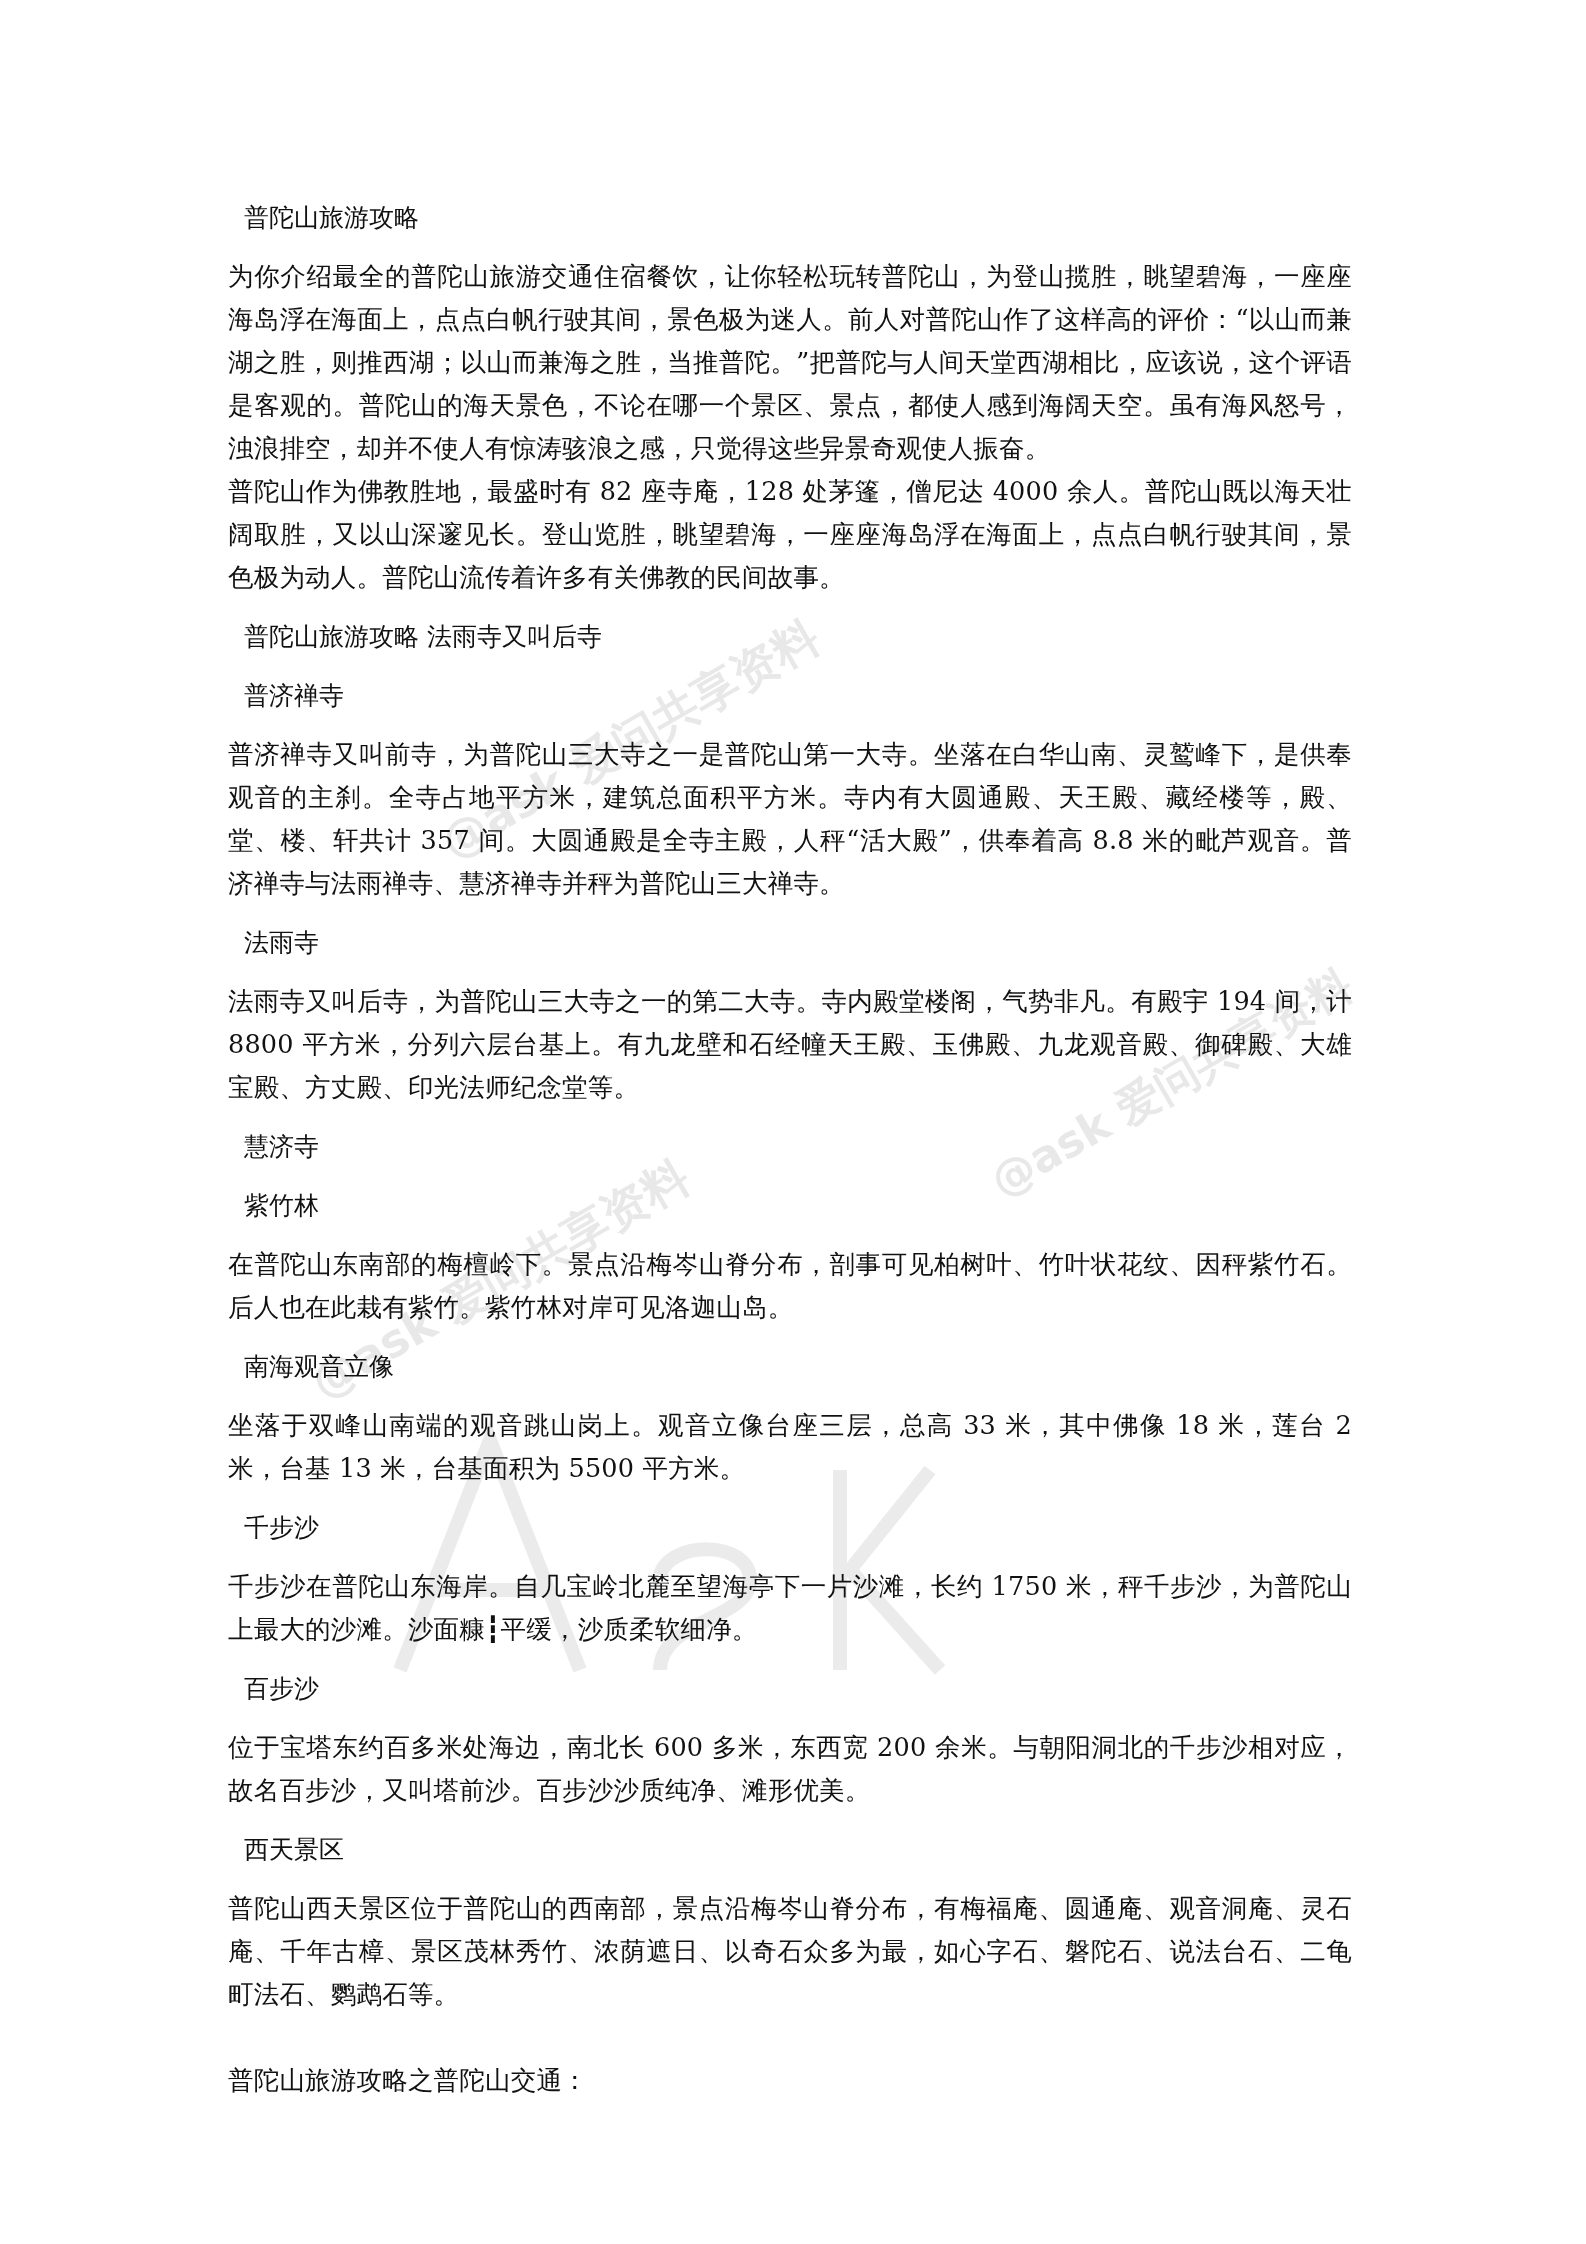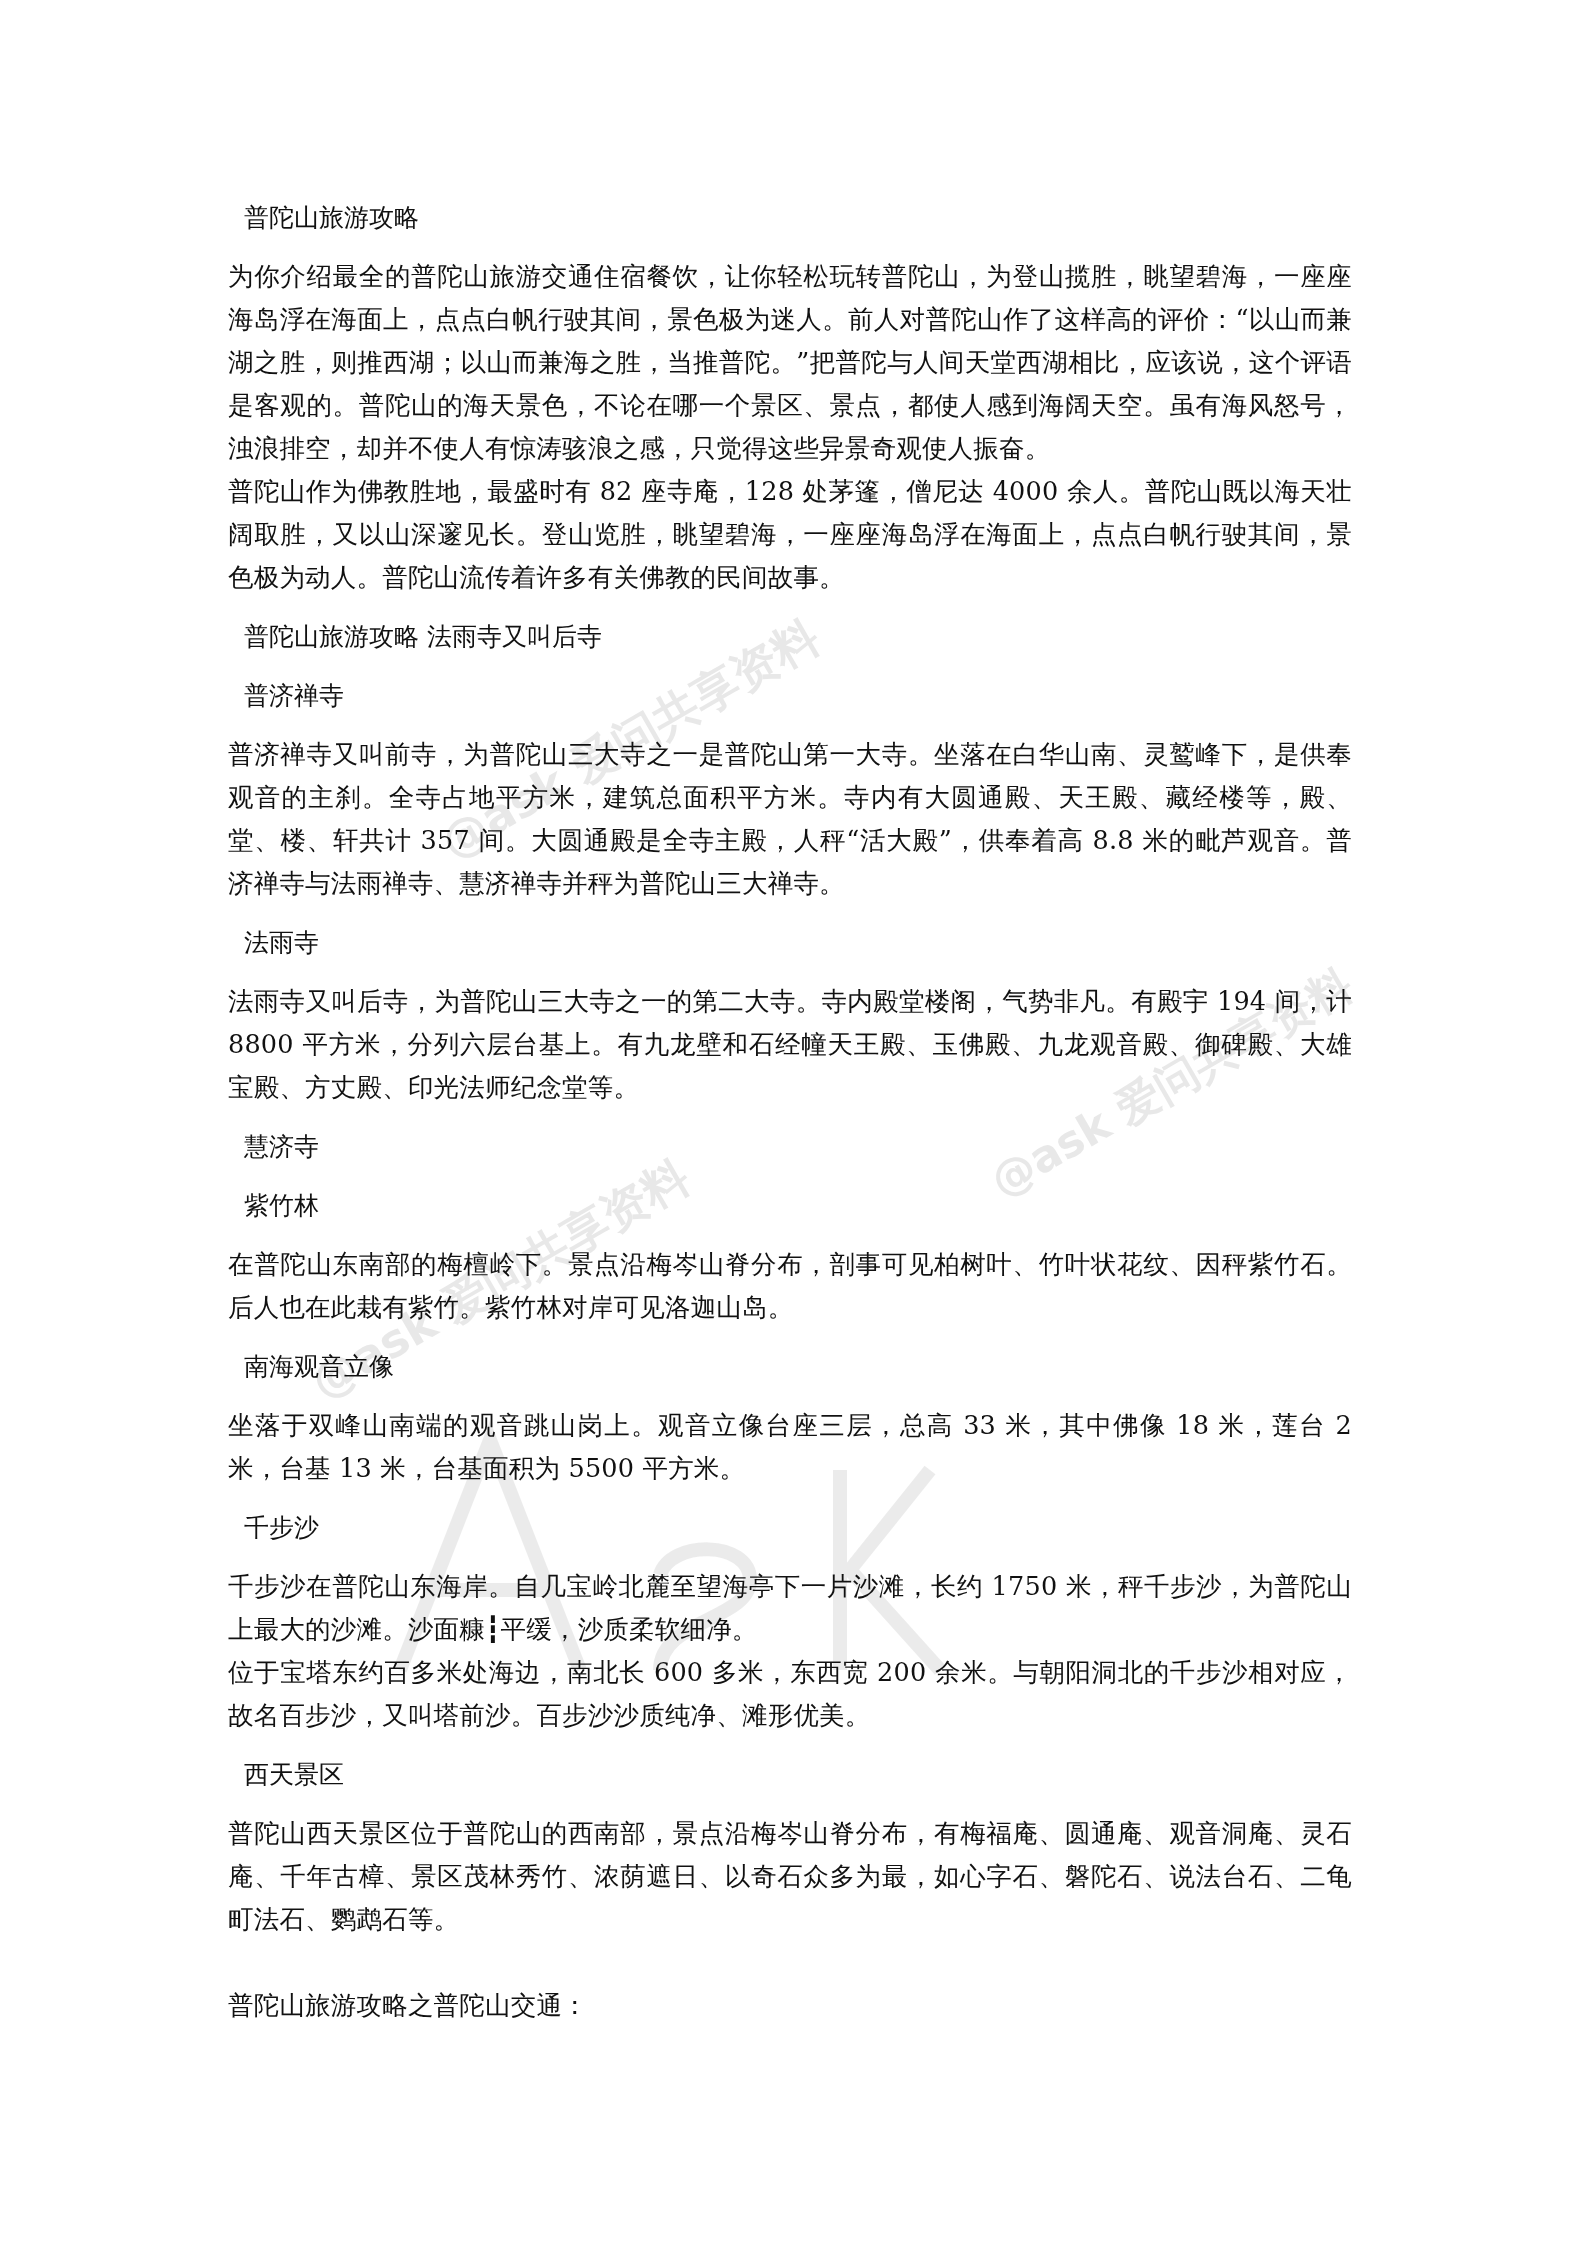--- a/index.html
+++ b/index.html
@@ -118,20 +118,21 @@
       <div class="para">普济禅寺又叫前寺，为普陀山三大寺之一是普陀山第一大寺。坐落在白华山南、灵鹫峰下，是供奉观音的主刹。全寺占地平方米，建筑总面积平方米。寺内有大圆通殿、天王殿、藏经楼等，殿、堂、楼、轩共计 357 间。大圆通殿是全寺主殿，人秤“活大殿”，供奉着高 8.8 米的毗芦观音。普济禅寺与法雨禅寺、慧济禅寺并秤为普陀山三大禅寺。</div>
       <div class="heading">法雨寺</div>
       <div class="para">法雨寺又叫后寺，为普陀山三大寺之一的第二大寺。寺内殿堂楼阁，气势非凡。有殿宇 194 间，计 8800 平方米，分列六层台基上。有九龙壁和石经幢天王殿、玉佛殿、九龙观音殿、御碑殿、大雄宝殿、方丈殿、印光法师纪念堂等。</div>
       <div class="heading">慧济寺</div>
       <div class="heading">紫竹林</div>
       <div class="para">在普陀山东南部的梅檀岭下。景点沿梅岑山脊分布，剖事可见柏树叶、竹叶状花纹、因秤紫竹石。后人也在此栽有紫竹。紫竹林对岸可见洛迦山岛。</div>
       <div class="heading">南海观音立像</div>
       <div class="para">坐落于双峰山南端的观音跳山岗上。观音立像台座三层，总高 33 米，其中佛像 18 米，莲台 2 米，台基 13 米，台基面积为 5500 平方米。</div>
       <div class="heading">千步沙</div>
       <div class="para">千步沙在普陀山东海岸。自几宝岭北麓至望海亭下一片沙滩，长约 1750 米，秤千步沙，为普陀山上最大的沙滩。沙面糠┇平缓，沙质柔软细净。</div>
+      <div class="heading">百步沙</div>
       <div class="para">位于宝塔东约百多米处海边，南北长 600 多米，东西宽 200 余米。与朝阳洞北的千步沙相对应，故名百步沙，又叫塔前沙。百步沙沙质纯净、滩形优美。</div>
       <div class="heading">西天景区</div>
       <div class="para">普陀山西天景区位于普陀山的西南部，景点沿梅岑山脊分布，有梅福庵、圆通庵、观音洞庵、灵石庵、千年古樟、景区茂林秀竹、浓荫遮日、以奇石众多为最，如心字石、磐陀石、说法台石、二龟町法石、鹦鹉石等。</div>
       <div class="spacer"></div>
       <div class="para">普陀山旅游攻略之普陀山交通：</div>
     </div>
 
 </div>
 
 </body></html>

